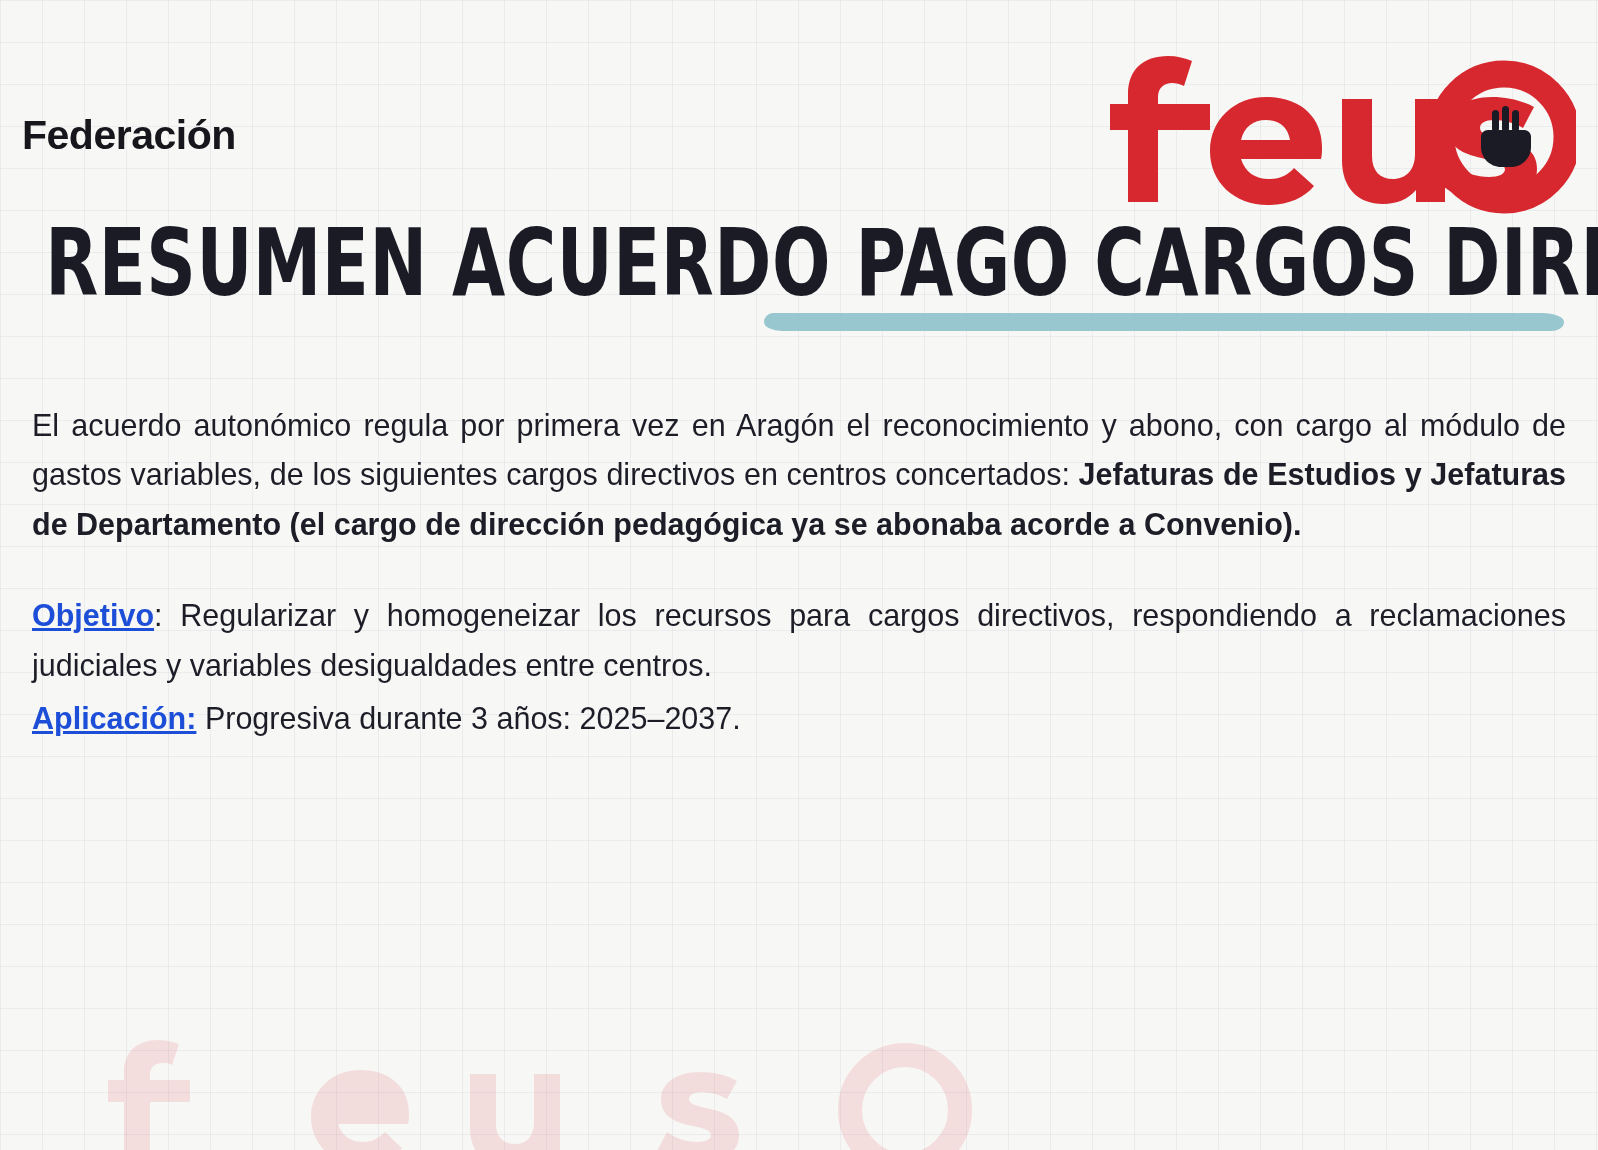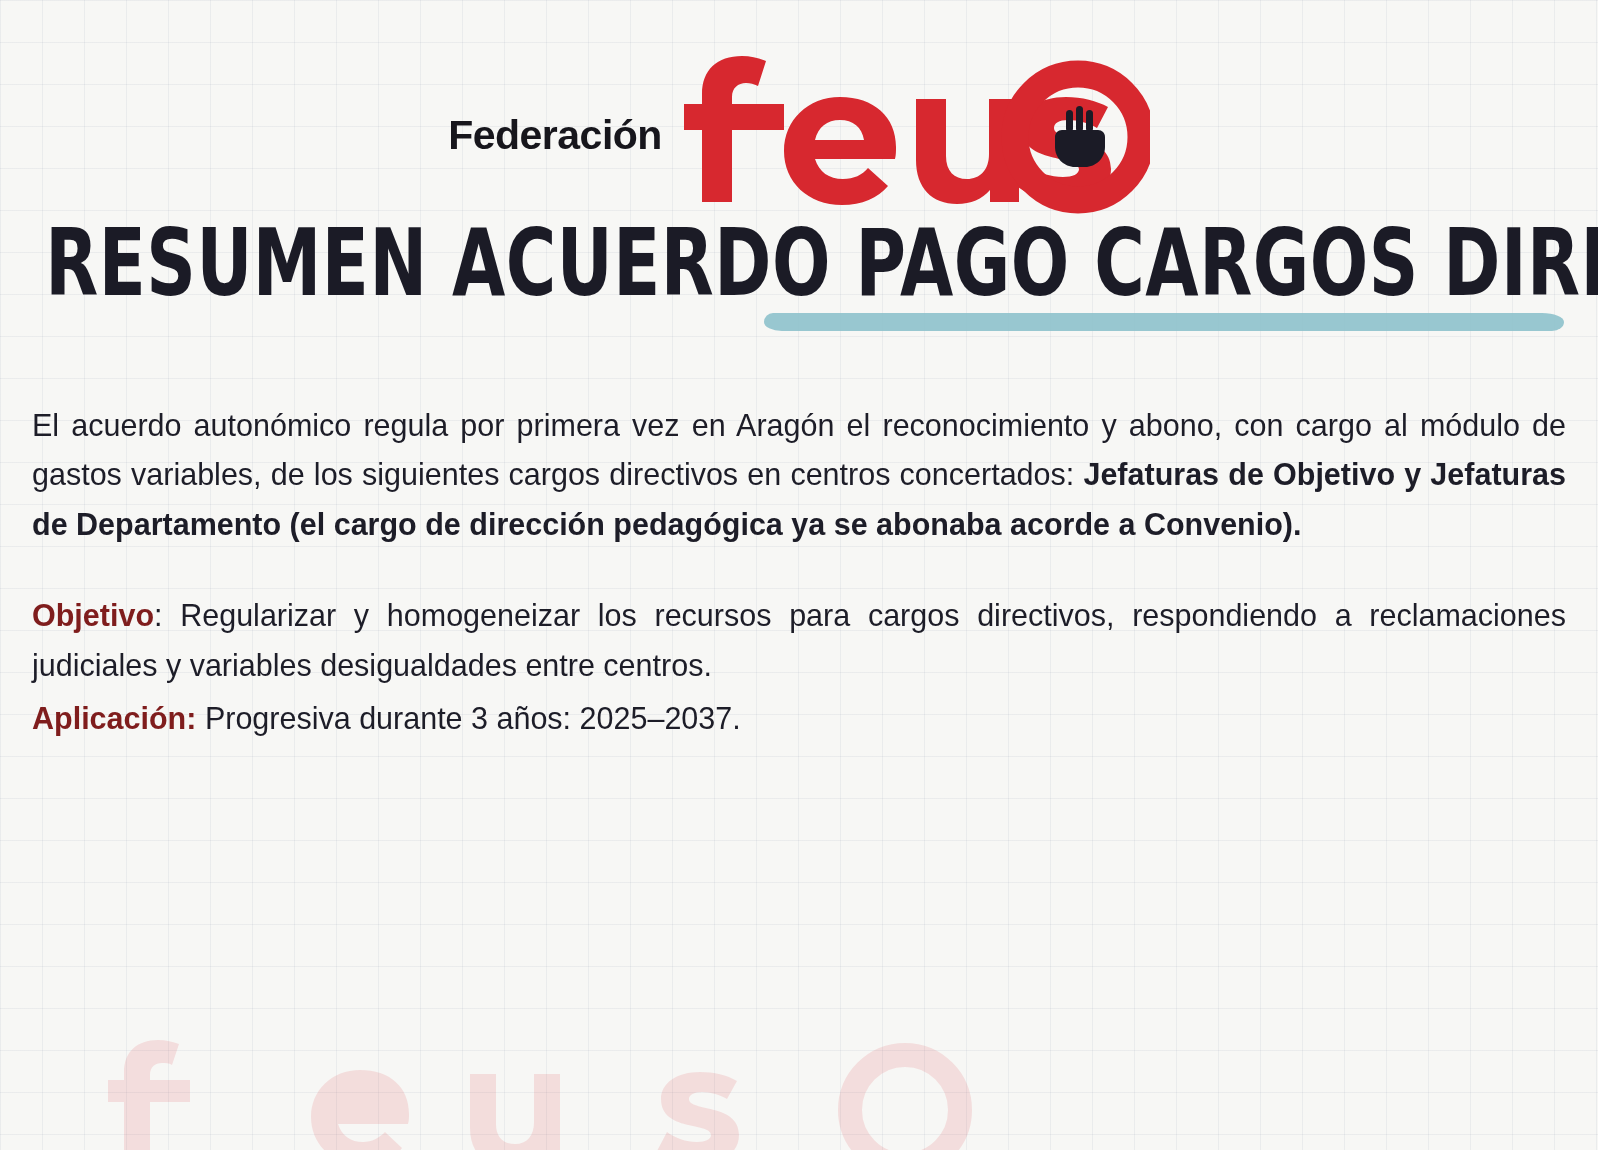--- a/index.html
+++ b/index.html
@@ -33,21 +33,21 @@
     width: 1598px;
     height: 1150px;
     box-sizing: border-box;
     padding: 0 22px;
   }
 
   
   .logo-block {
     display: flex;
     align-items: center;
-    justify-content: center;
+    justify-content: space-between;
     gap: 18px;
     padding-top: 96px;
     height: 175px;
     box-sizing: border-box;
   }
   .logo-text {
     text-align: right;
     line-height: 1.08;
     color: #17161c;
   }
@@ -113,22 +113,23 @@
   .p-intro { text-align: justify; }
   .p-intro b { font-weight: bold; }
 
   .kv-block { margin-top: 42px; }
   .kv-line {
     margin: 0;
     text-align: justify;
   }
   .kv-line + .kv-line { margin-top: 4px; }
   .lbl {
-    color: #7f1d1d;
+    color: #1d4ed8;
     font-weight: bold;
+    text-decoration: underline;
   }
 
   
   .footer-watermark {
     position: absolute;
     left: 0;
     bottom: -10px;
     width: 1598px;
     height: 120px;
     z-index: 1;
@@ -173,21 +174,21 @@
     </div>
   </div>
 
   <div class="title-wrap">
     <h1 class="main-title">RESUMEN ACUERDO PAGO CARGOS DIRECTIVOS</h1>
     <div class="title-underline"></div>
   </div>
 
   <div class="body-copy">
 
-    <p class="p-intro"><span>El acuerdo autonómico regula por primera vez en Aragón el reconocimiento y abono, con cargo al módulo de gastos variables, de los siguientes cargos directivos en centros concertados: </span><b>Jefaturas de Objetivo y Jefaturas de Departamento (el cargo de dirección pedagógica ya se abonaba acorde a Convenio).</b></p>
+    <p class="p-intro"><span>El acuerdo autonómico regula por primera vez en Aragón el reconocimiento y abono, con cargo al módulo de gastos variables, de los siguientes cargos directivos en centros concertados: </span><b>Jefaturas de Estudios y Jefaturas de Departamento (el cargo de dirección pedagógica ya se abonaba acorde a Convenio).</b></p>
 
     <div class="kv-block">
 
       <p class="kv-line"><span class="lbl">Objetivo</span><span>: </span><span>Regularizar y homogeneizar los recursos para cargos directivos, respondiendo a reclamaciones judiciales y variables desigualdades entre centros.</span></p>
 
       <p class="kv-line"><span class="lbl">Aplicación:</span><span> </span><span>Progresiva durante 3 años: 2025–2037.</span></p>
 
 
     </div>
   </div>

